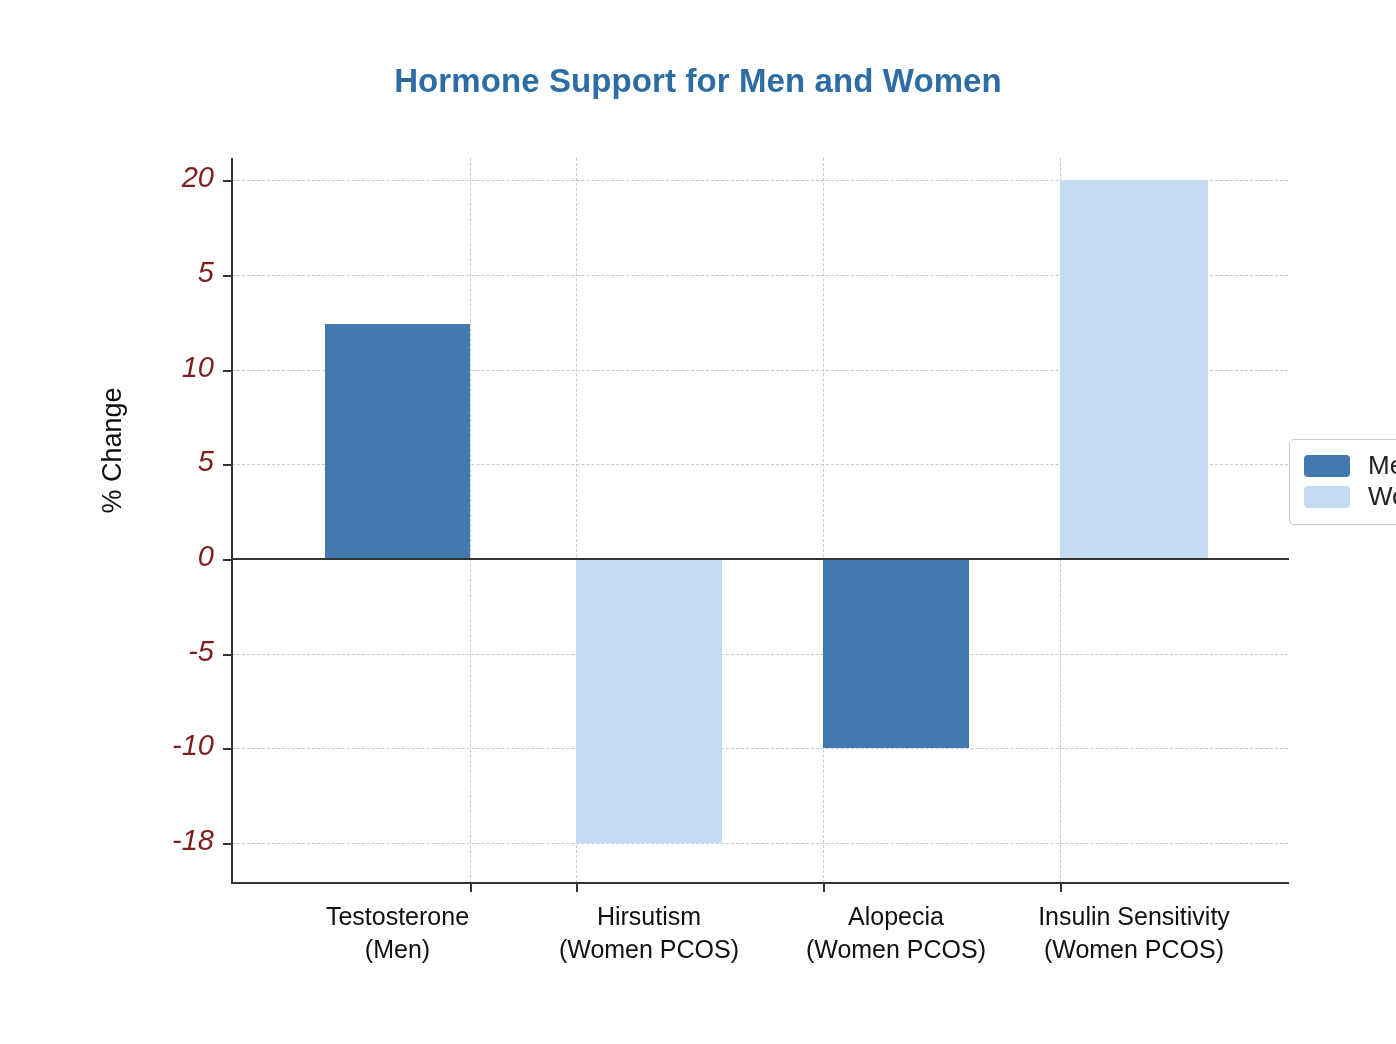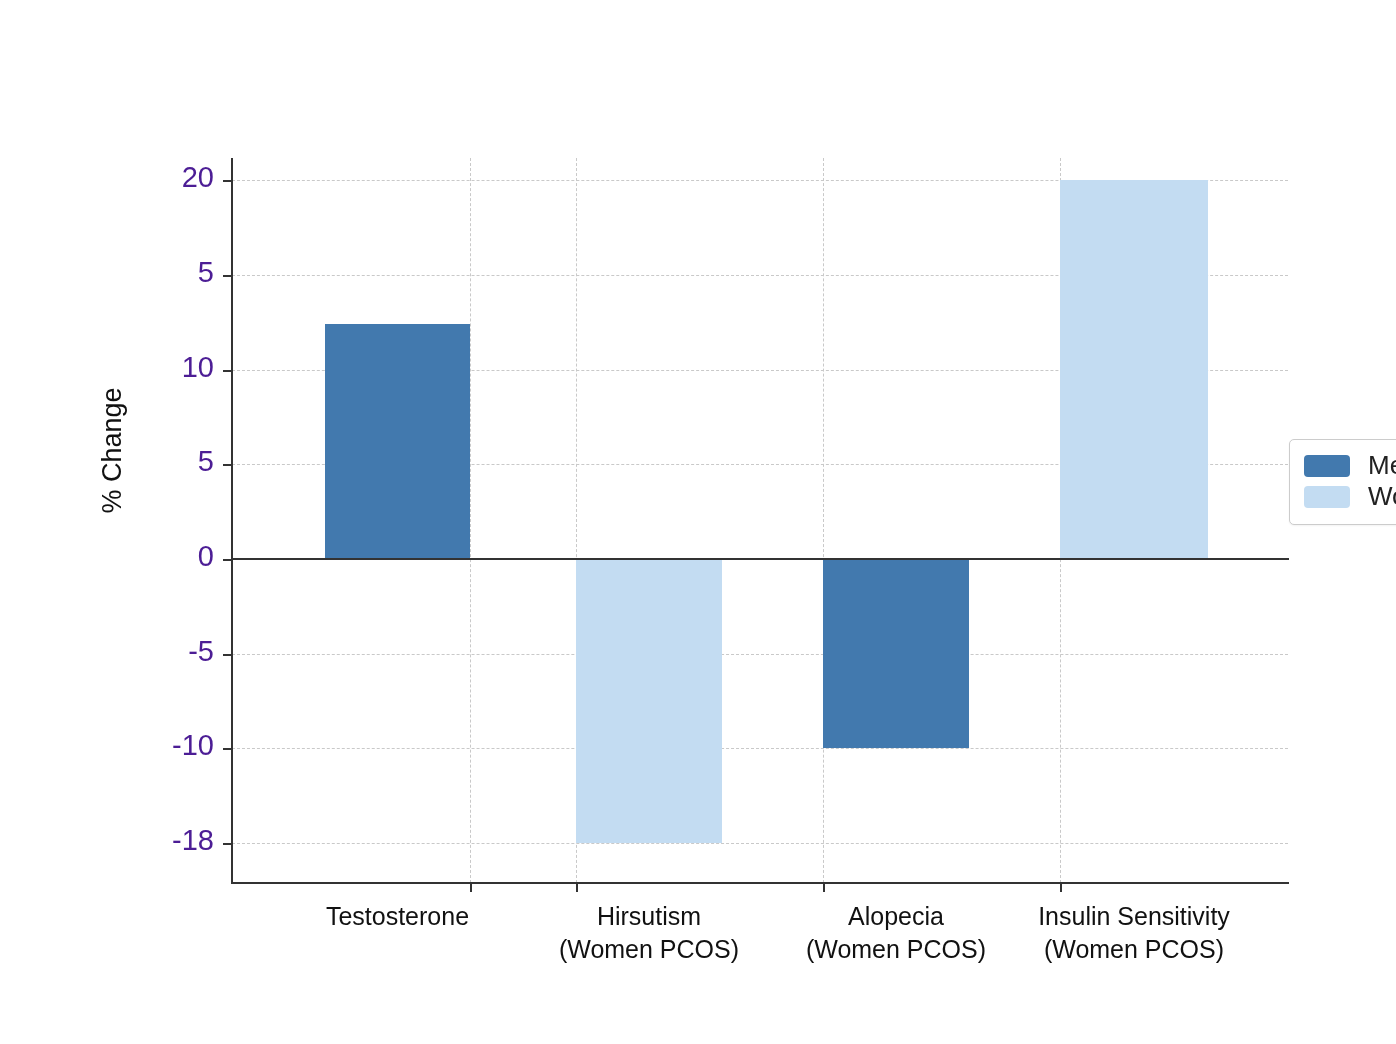--- a/index.html
+++ b/index.html
@@ -95,22 +95,23 @@
     left: -9px;
     width: 9px;
     height: 0;
     border-top: 2px solid #333333;
   }
   
   .ytick-label {
     position: absolute;
     right: 1118px;        
     font-size: 29px;
-    color: #4c1d95;
-    white-space: nowrap;
+    color: #7f1d1d;
+    white-space: nowrap;
+    font-style: italic;
   }
 
   
   .xtick-mark {
     position: absolute;
     bottom: -9px;
     width: 0;
     height: 9px;
     border-left: 2px solid #333333;
   }
@@ -179,35 +180,36 @@
     font-size: 26px;
     color: #222222;
     white-space: nowrap;
   }
 </style>
 </head>
 <body>
 
 <div id="figure">
 
+  <div id="chart-title">Hormone Support for Men and Women</div>
 
   <div id="ylabel">% Change</div>
 
   <div id="y-tick-labels">
       <div class="ytick-label" style="position: absolute; right: 1182px; top: 161.36px; text-align: right;">20</div>
       <div class="ytick-label" style="position: absolute; right: 1182px; top: 256.02px; text-align: right;">5</div>
       <div class="ytick-label" style="position: absolute; right: 1182px; top: 350.68px; text-align: left;">10</div>
       <div class="ytick-label" style="position: absolute; right: 1182px; top: 445.34px; text-align: right;">5</div>
       <div class="ytick-label" style="position: absolute; right: 1182px; top: 540px; text-align: right;">0</div>
       <div class="ytick-label" style="position: absolute; right: 1182px; top: 634.66px; text-align: right;">-5</div>
       <div class="ytick-label" style="position: absolute; right: 1182px; top: 729.32px; text-align: left;">-10</div>
       <div class="ytick-label" style="position: absolute; right: 1182px; top: 823.98px; text-align: right;">-18</div>
     </div>
   <div id="x-cat-labels">
-      <div class="xcat-label" style="left: 227.5px; width: 340px;"><span>Testosterone</span></div>
+      <div class="xcat-label" style="left: 227.5px; width: 340px;"><span>Testosterone</span><span class="l2">(Men)</span></div>
       <div class="xcat-label" style="left: 479px; width: 340px;"><span>Hirsutism</span><span class="l2">(Women PCOS)</span></div>
       <div class="xcat-label" style="left: 726px; width: 340px;"><span>Alopecia</span><span class="l2">(Women PCOS)</span></div>
       <div class="xcat-label" style="left: 964px; width: 340px;"><span>Insulin Sensitivity</span><span class="l2">(Women PCOS)</span></div>
     </div>
 
   <div id="plot">
     <div id="grid-h">
         <div class="hgrid" style="top: 22.36px;"></div>
         <div class="hgrid" style="top: 117.02px;"></div>
         <div class="hgrid" style="top: 211.68px;"></div>

